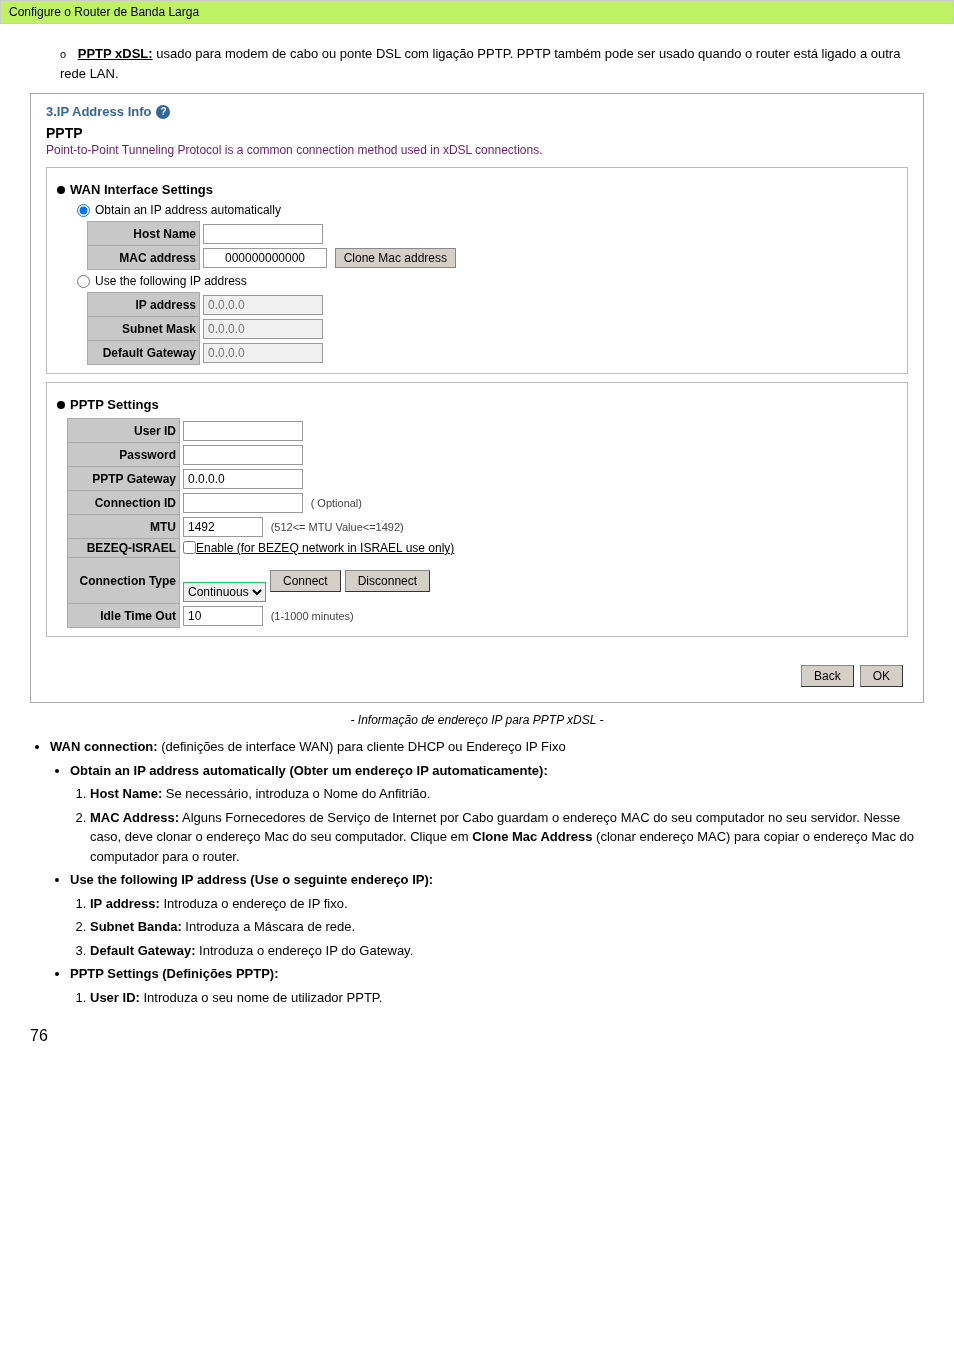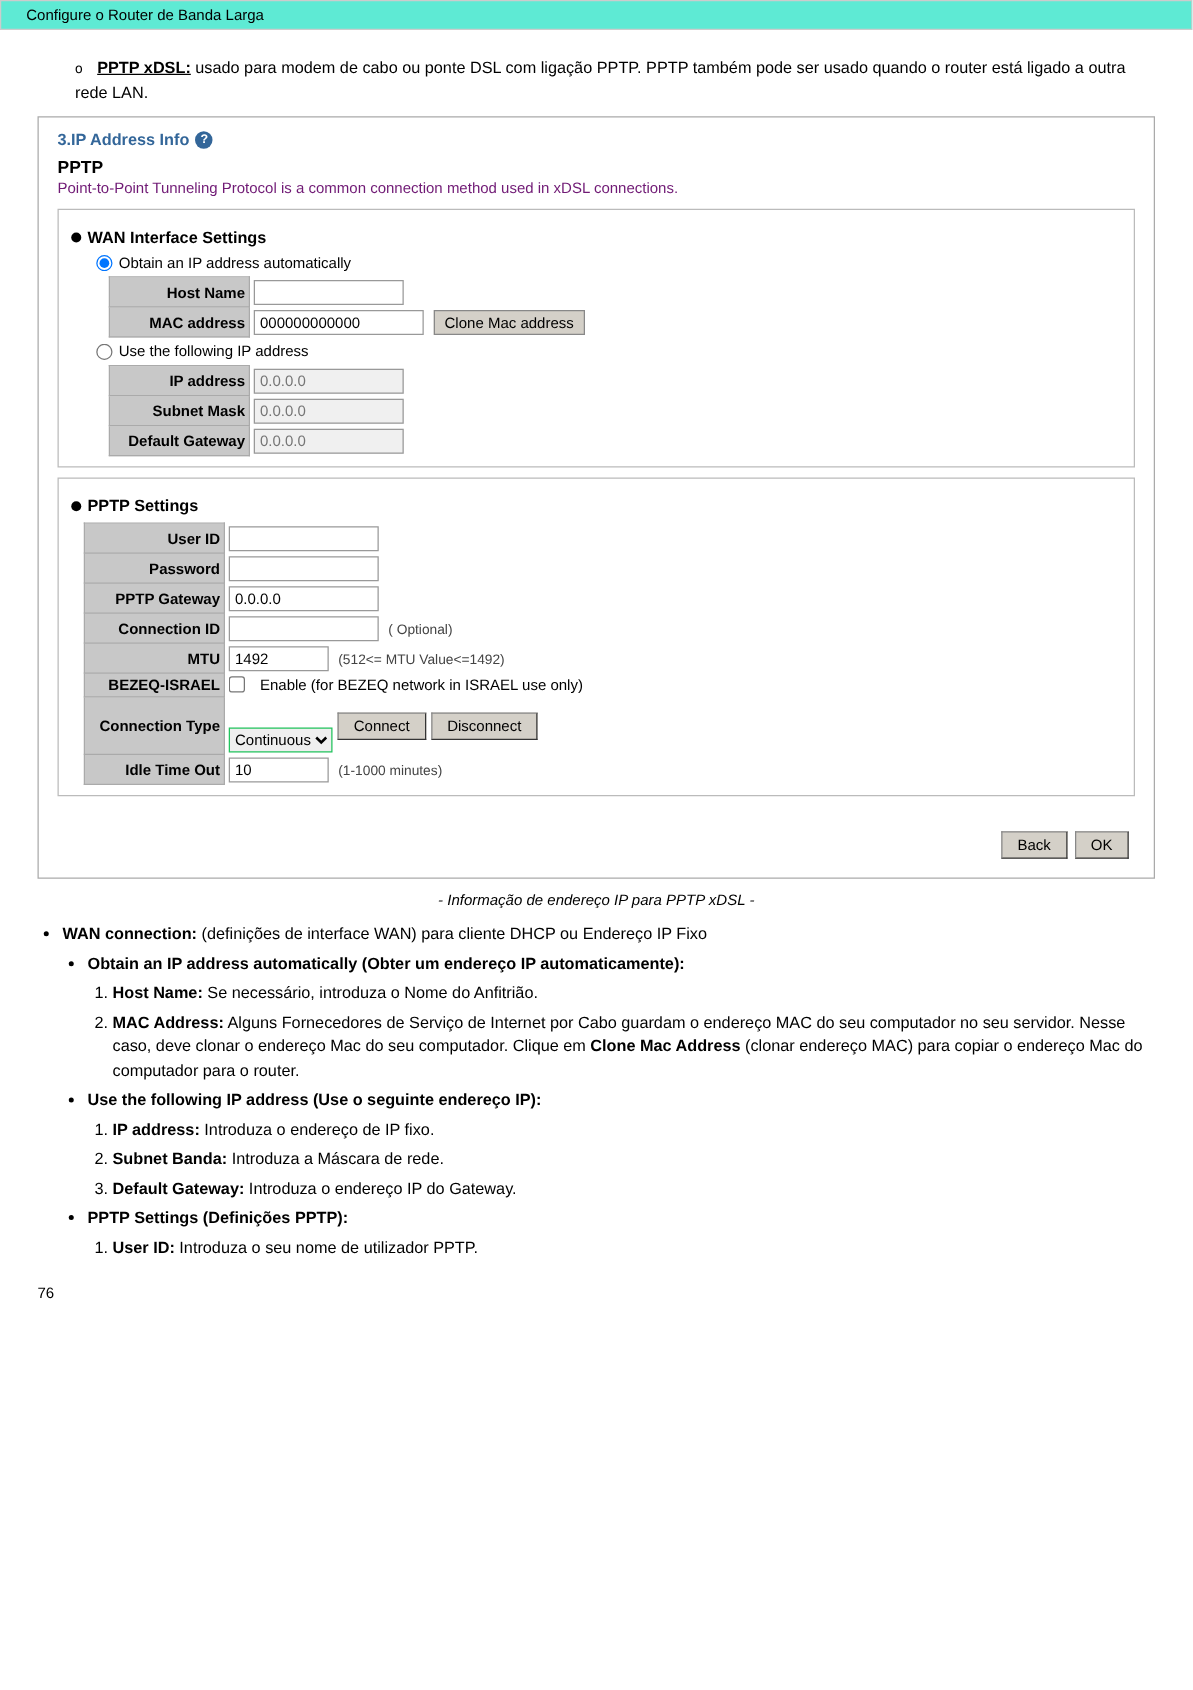--- a/index.html
+++ b/index.html
@@ -6,23 +6,23 @@
     body {
       font-family: Arial, sans-serif;
       font-size: 13px;
       background: #fff;
       color: #000;
       width: 954px;
       min-height: 1352px;
       padding: 0;
     }
     .top-bar {
-      background: #5eead4;
+      background: #bef264;
       border: 1px solid #ccc;
-      padding: 4px 20px;
+      padding: 4px 8px;
       font-size: 12px;
     }
     .main-content {
       padding: 10px 30px 30px 30px;
     }
     .pptp-xdsl-intro {
       margin: 10px 0 10px 30px;
       font-size: 13px;
       line-height: 1.5;
     }
@@ -94,21 +94,21 @@
       padding: 2px 4px;
       border: none;
     }
     .text-input {
       border: 1px solid #999;
       padding: 2px 4px;
       font-size: 12px;
       height: 20px;
     }
     .text-input-wide { width: 120px; }
-    .text-input-medium { width: 136px; }
+    .text-input-medium { width: 124px; text-align: center; }
     .text-input-narrow { width: 80px; }
     .radio-row {
       margin: 4px 0 4px 0;
       display: flex;
       align-items: center;
       gap: 5px;
       font-size: 12px;
     }
     .clone-btn {
       background: #d4d0c8;
@@ -171,39 +171,40 @@
       line-height: 1.5;
     }
     ol.num-list {
       margin: 4px 0 4px 20px;
     }
     ol.num-list li {
       margin: 4px 0;
       line-height: 1.5;
     }
     .page-num {
-      font-size: 12px;
+      font-size: 16px;
       margin-top: 20px;
     }
     .connect-row {
       display: flex;
       align-items: center;
       gap: 4px;
     }
     select.conn-type-select {
       font-size: 12px;
       height: 20px;
       border: 1px solid #22c55e;
       margin-top: 22px;
     }
     .checkbox-row {
       display: flex;
       align-items: flex-start;
-      gap: 12px;
-      font-size: 12px;
+      gap: 0;
+      font-size: 12px;
+      text-decoration: underline;
     }
     .form-row-table {
       border-collapse: collapse;
       margin-left: 10px;
     }
     .form-row-table td {
       padding: 2px 3px;
       vertical-align: middle;
     }
     .inner-box {

